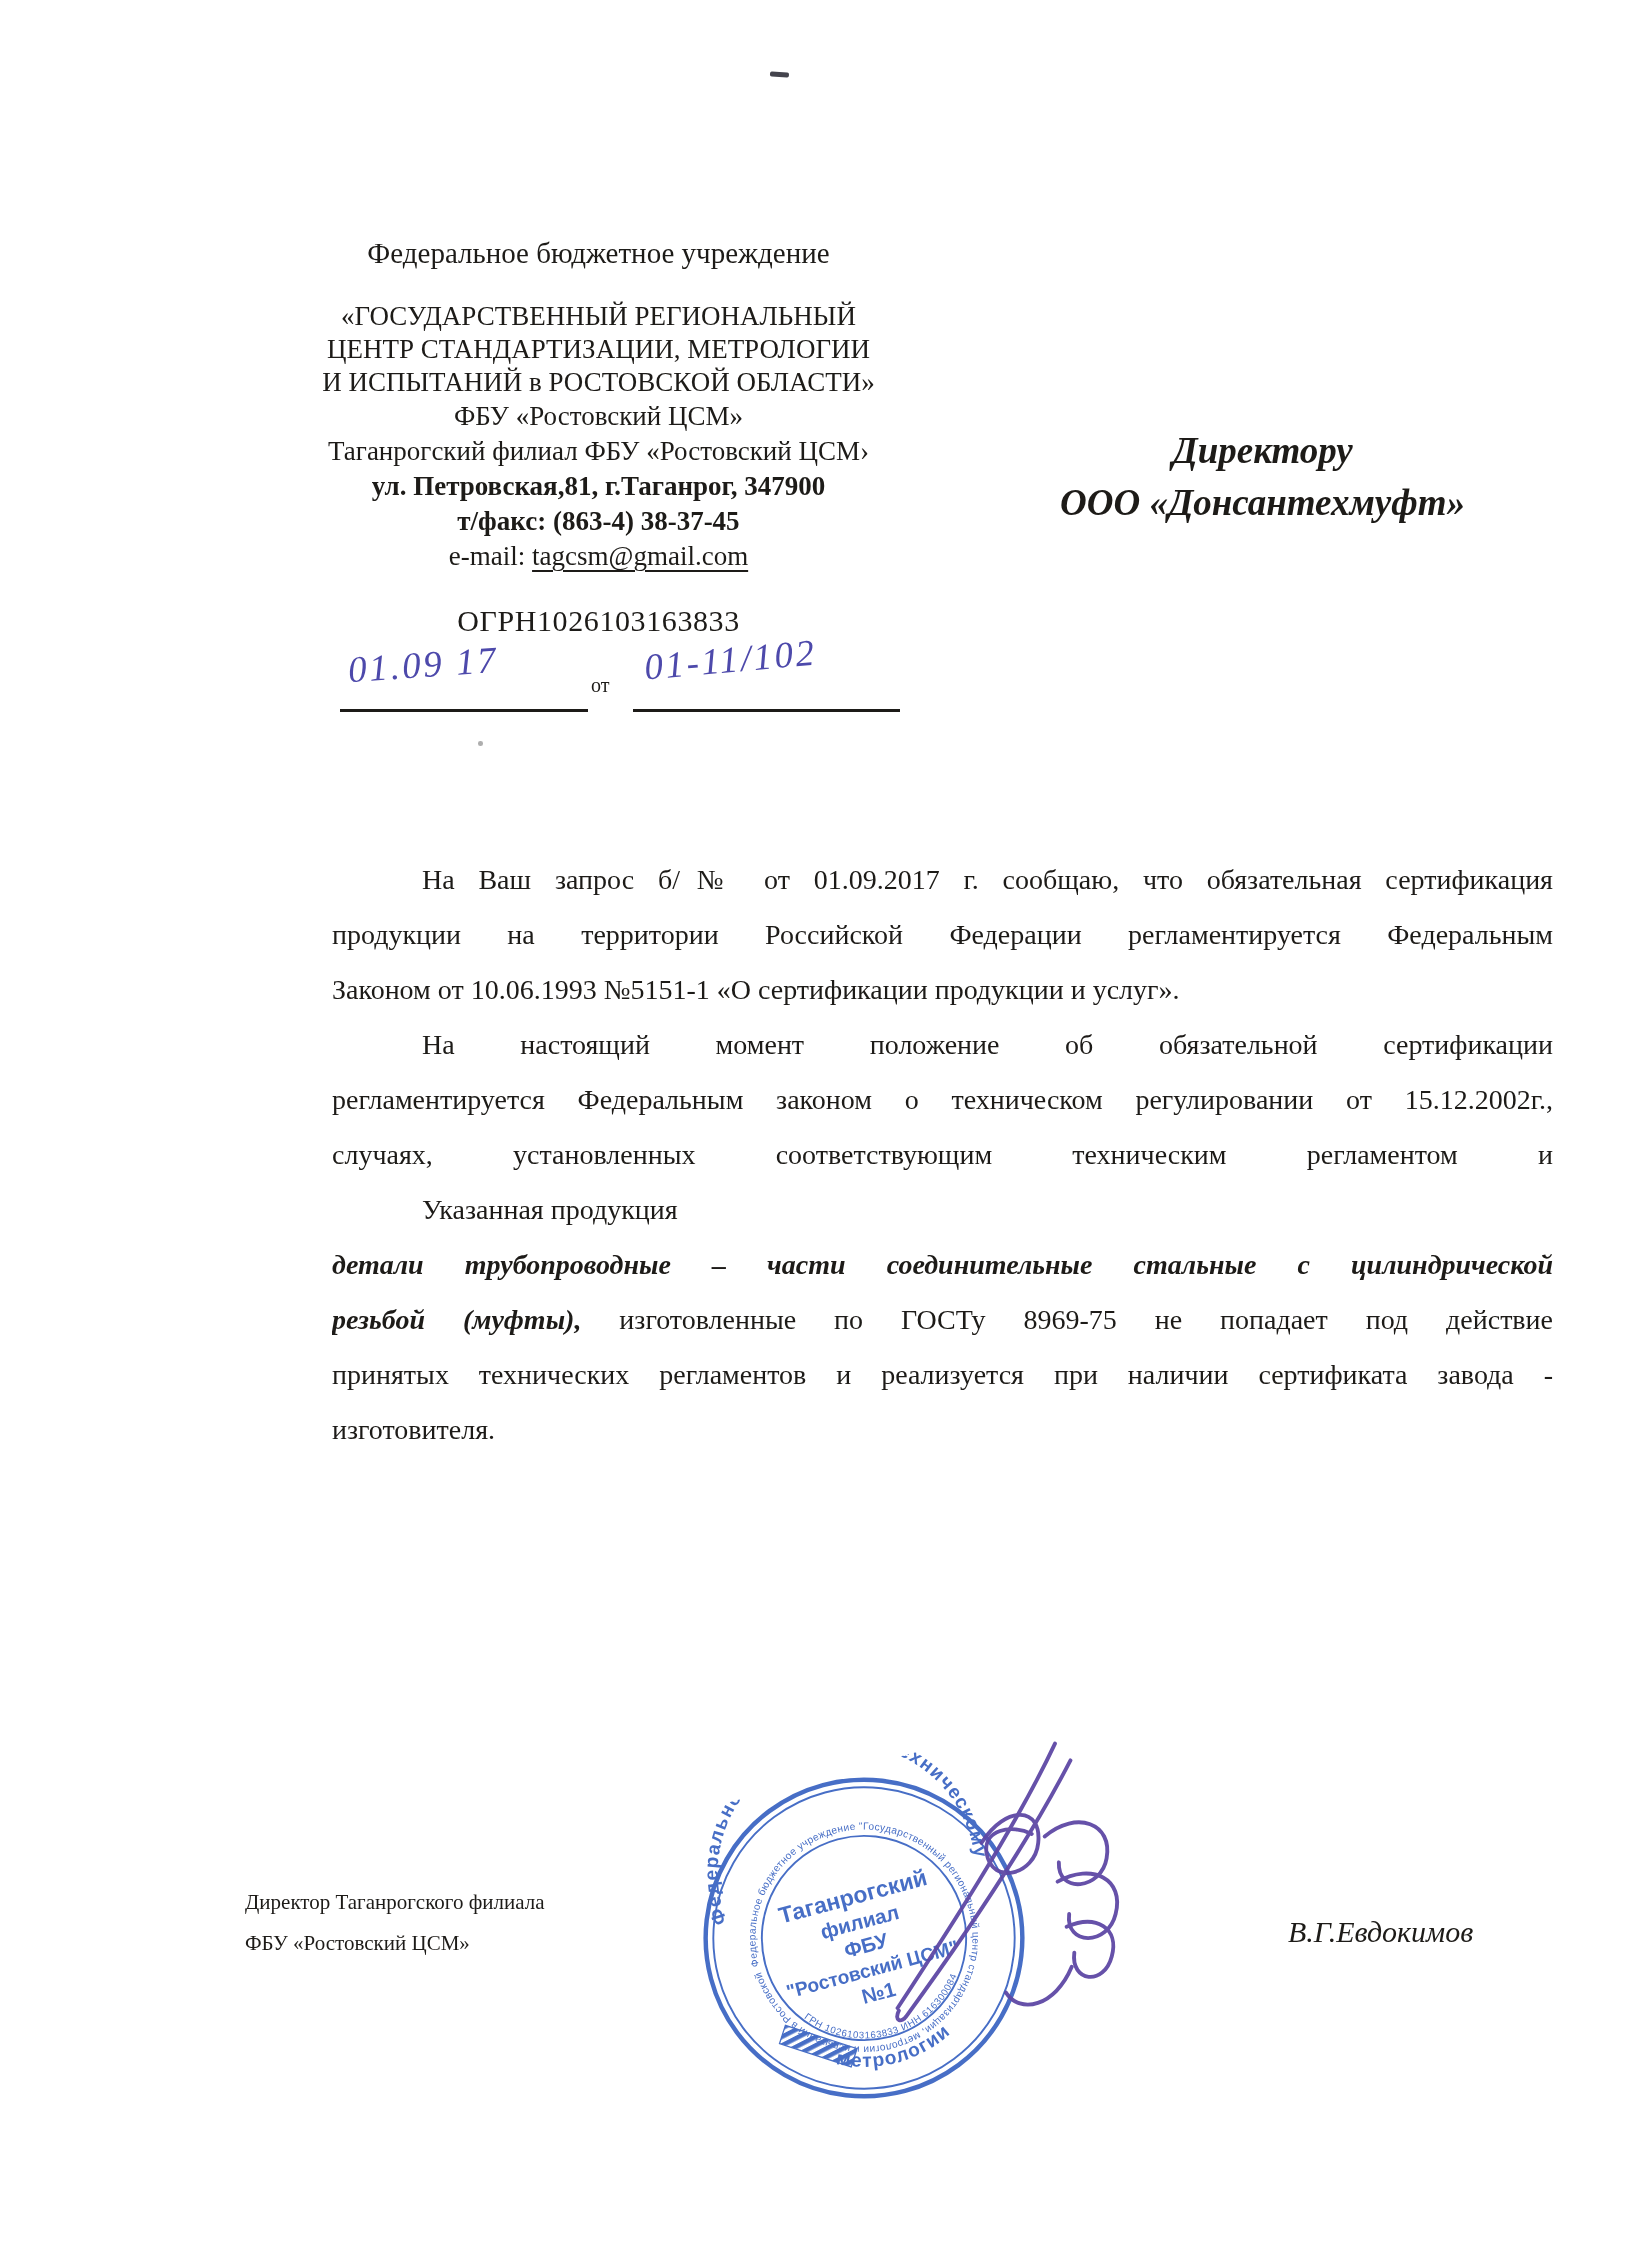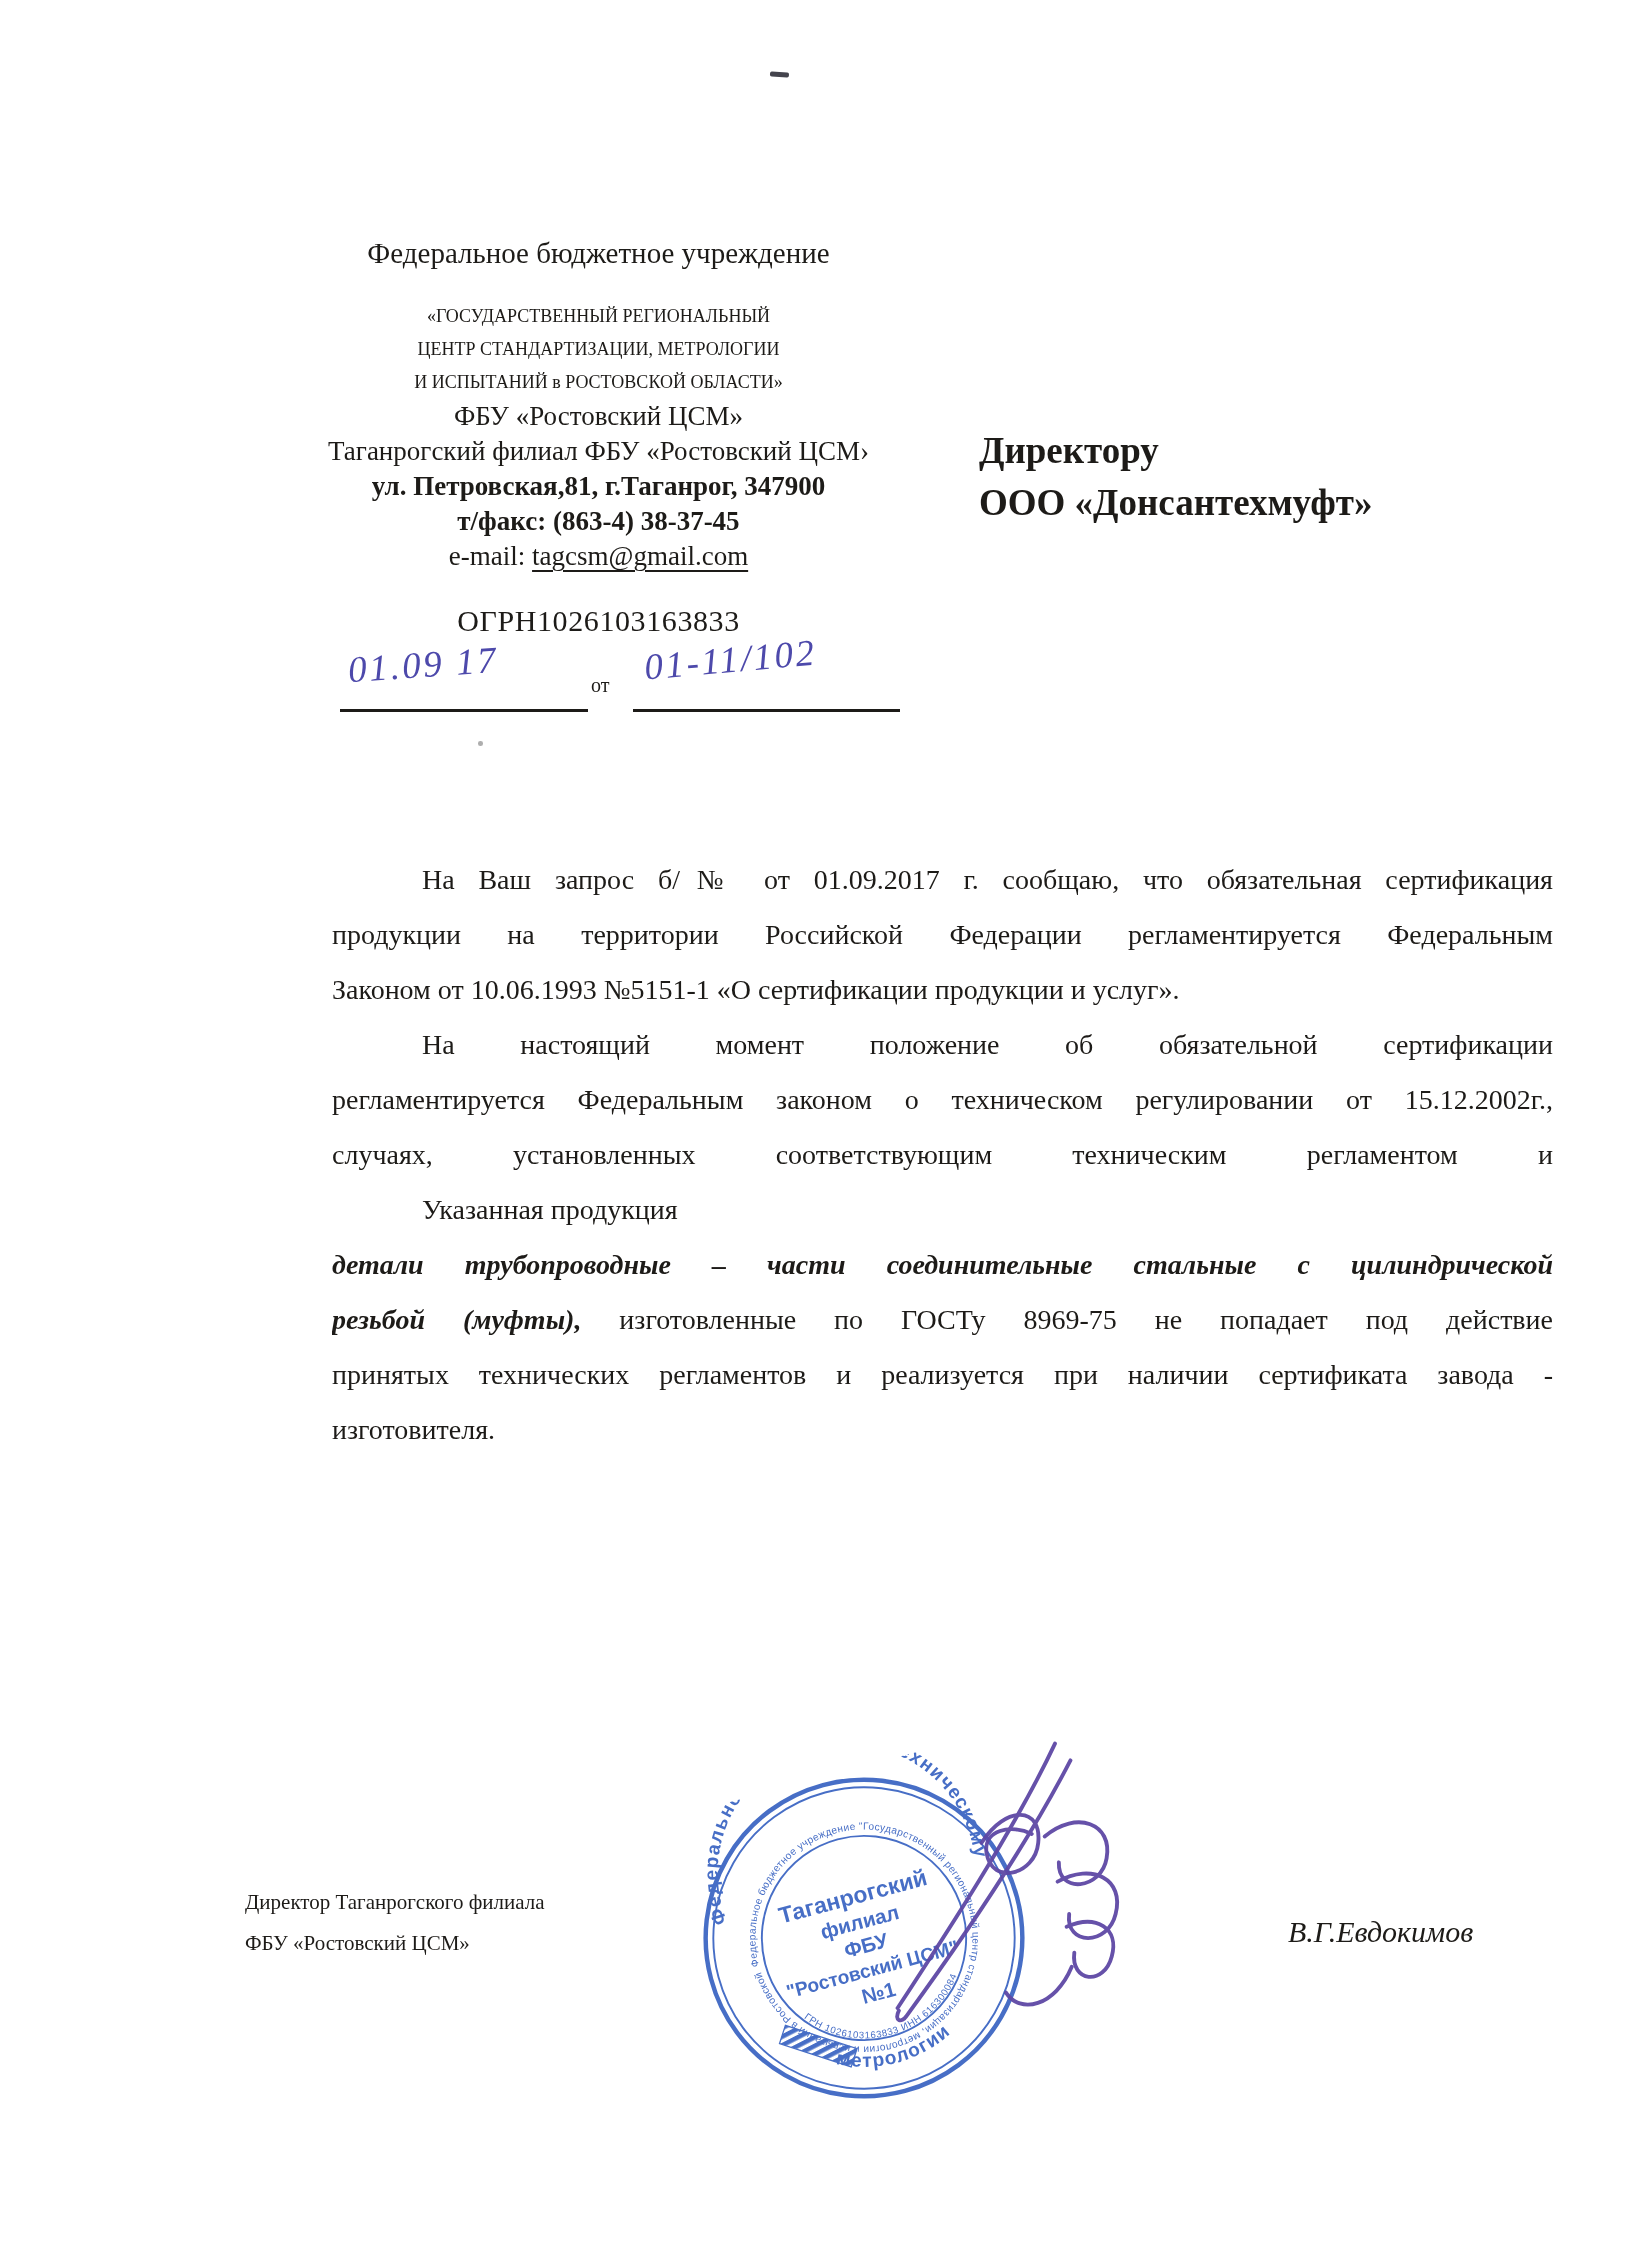--- a/index.html
+++ b/index.html
@@ -11,29 +11,29 @@
 
   
   .artifact-dash { position:absolute; left:770px; top:72px; width:19.3px; height:4.5px;
     background:#23232e; border-radius:1.9px; transform:rotate(4deg); opacity:.85; }
   .artifact-dot { position:absolute; left:478px; top:741px; width:4.5px; height:4.5px;
     background:#6b6b6b; border-radius:50%; opacity:.55; }
 
   
   .letterhead { position:absolute; left:283px; top:237px; width:631px; text-align:center; }
   .lh-type { font-size:29px; margin-bottom:30px; }
-  .lh-caps { font-size:18px; line-height:33px; }
+  .lh-caps { font-size:27px; line-height:33px; }
   .lh-line { font-size:27px; line-height:35px; }
   .bold { font-weight:700; }
   .email-link { text-decoration:underline; text-decoration-thickness:1.9px; text-underline-offset:5.2px; }
   .lh-ogrn { font-size:30px; margin-top:30px; letter-spacing:0.6px; }
 
   
-  .recipient { position:absolute; left:979px; top:425px; width:567px; 
-    font-weight:700; font-size:37px; line-height:52px; }
+  .recipient { position:absolute; left:979px; top:425px; width:567px; text-align:center;
+    font-weight:700; font-style:italic; font-size:37px; line-height:52px; }
 
   
   .hw { position:absolute; font-style:italic; color:#4d49ab;
     font-size:37px; letter-spacing:2.6px; }
   .hw-date { left:348px; top:643px; transform:rotate(-4deg); }
   .hw-num  { left:644px; top:638px; transform:rotate(-5deg); }
   .ref-underline { position:absolute; height:2.6px; background:#1d1b18; }
   .u1 { left:340px; top:709px; width:248px; }
   .u2 { left:633px; top:709px; width:267px; }
   .ot-label { position:absolute; left:591px; top:674px; font-size:20px; }

